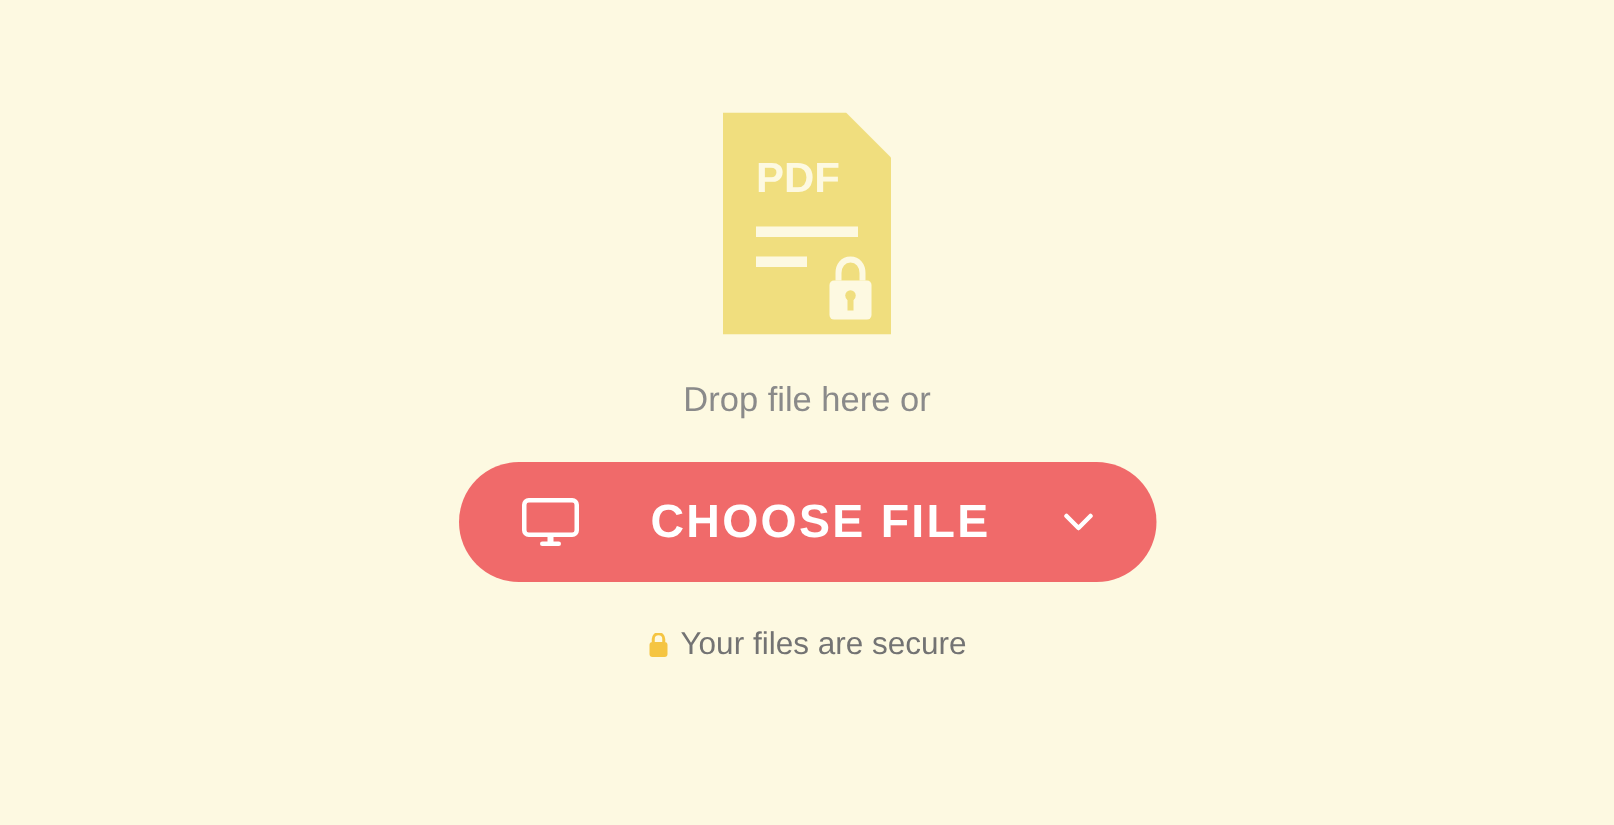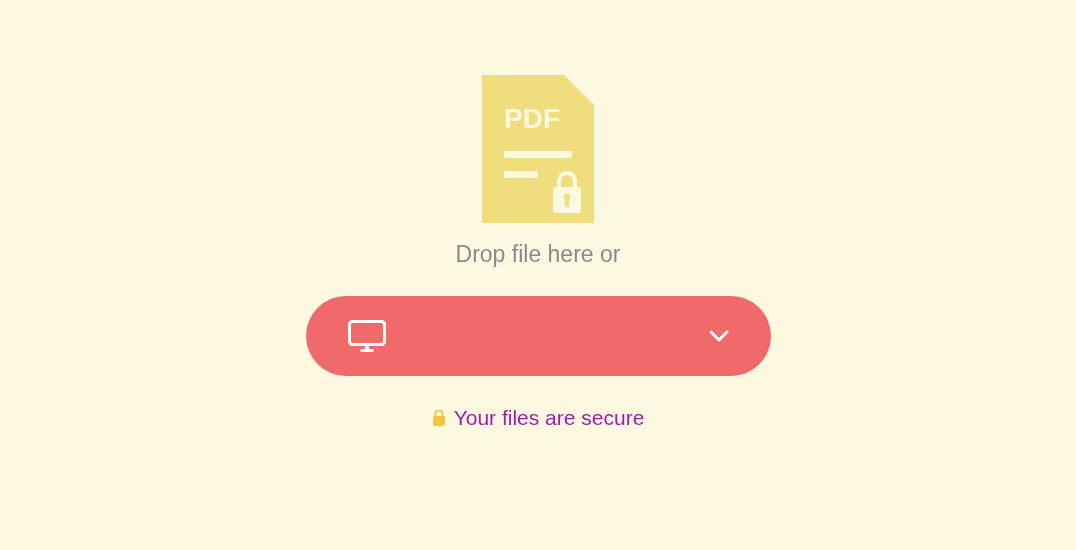--- a/index.html
+++ b/index.html
@@ -14,21 +14,21 @@
       font-family: -apple-system, BlinkMacSystemFont, 'Segoe UI', Arial, sans-serif;
       display: flex;
       flex-direction: column;
       align-items: center;
       justify-content: flex-start;
       padding-top: 75px;
     }
     .pdf-icon {
       width: 112px;
       height: 110px;
-      margin-bottom: 28px;
+      margin-bottom: 40px;
     }
     .drop-text {
       font-size: 23px;
       color: #8a8a8a;
       margin-bottom: 28px;
       font-weight: 400;
       margin-top: 28px;
     }
     .choose-button {
       width: 465px;
@@ -65,21 +65,21 @@
       display: flex;
       align-items: center;
       gap: 8px;
     }
     .lock-icon {
       width: 14px;
       height: 16px;
     }
     .secure-text {
       font-size: 21px;
-      color: #a21caf;
+      color: #737373;
       font-weight: 400;
     }
   </style>
 </head>
 <body>
 
 <div class="pdf-icon">
   <svg viewBox="0 0 112 148" xmlns="http://www.w3.org/2000/svg">
     <path d="M 0 0 L 82 0 L 112 30 L 112 148 L 0 148 Z" fill="#f0de7e"></path>
     <text x="22" y="53" font-family="Arial, sans-serif" font-size="28" font-weight="900" fill="#fdf9e1">PDF</text>
@@ -97,20 +97,21 @@
 <div class="drop-text">Drop file here or</div>
 
 <button class="choose-button">
   <span class="computer-icon">
     <svg viewBox="0 0 38 32" xmlns="http://www.w3.org/2000/svg">
       <rect x="1.5" y="1.5" width="35" height="23" rx="3" stroke="#ffffff" stroke-width="3" fill="none"></rect>
       <rect x="12" y="29" width="14" height="3" rx="1.5" fill="#ffffff"></rect>
       <rect x="17" y="24" width="4" height="6" fill="#ffffff"></rect>
     </svg>
   </span>
+  <span class="button-label">CHOOSE FILE</span>
   <span class="chevron-icon">
     <svg viewBox="0 0 20 12" xmlns="http://www.w3.org/2000/svg">
       <path d="M 2 2 L 10 10 L 18 2" stroke="#ffffff" stroke-width="3" fill="none" stroke-linecap="round" stroke-linejoin="round"></path>
     </svg>
   </span>
 </button>
 
 <div class="secure-row">
   <span class="lock-icon">
     <svg viewBox="0 0 14 16" xmlns="http://www.w3.org/2000/svg">

